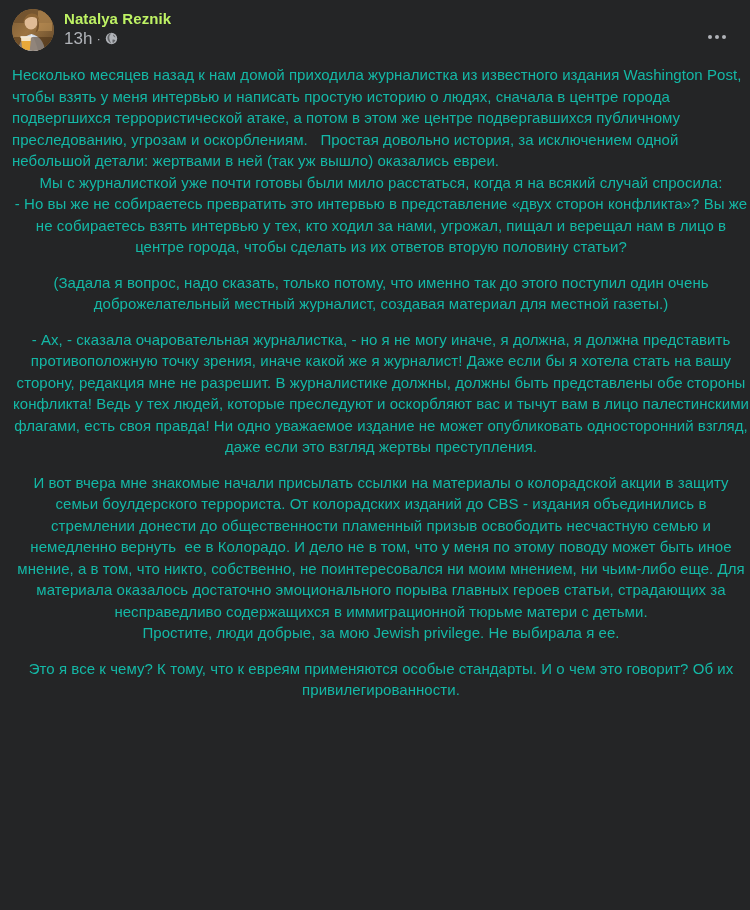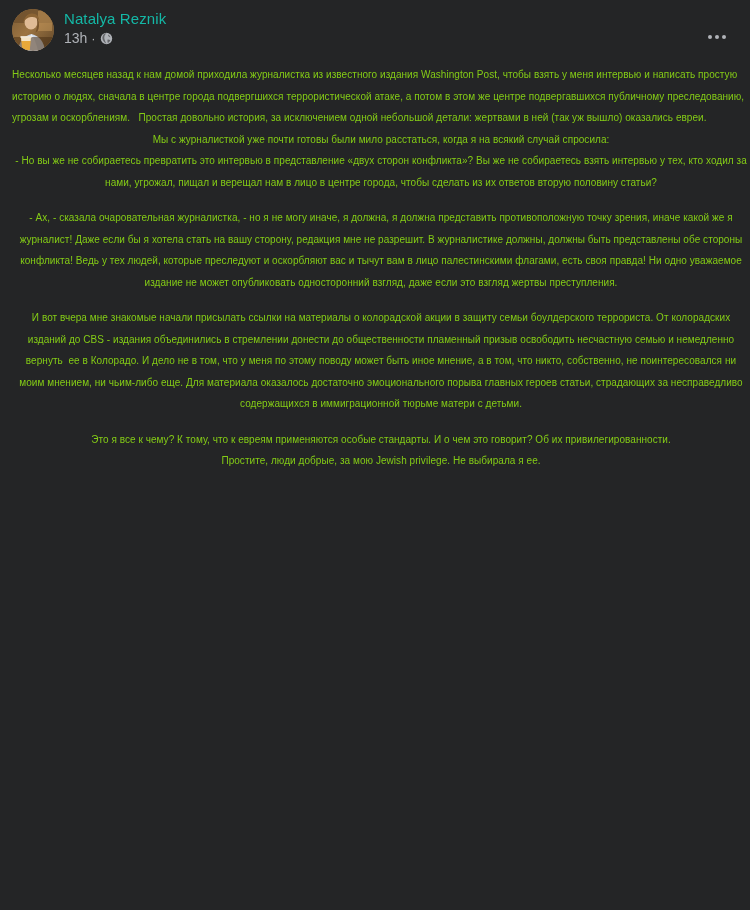--- a/index.html
+++ b/index.html
@@ -46,33 +46,33 @@
 
   .header-text {
     margin-left: 10px;
     display: flex;
     flex-direction: column;
     justify-content: flex-start;
     padding-top: 1px;
   }
   .author-name {
     font-size: 15px;
-    font-weight: normal;
-    color: #14b8a6;
+    font-weight: bold;
+    color: #bef264;
     line-height: 20px;
     letter-spacing: 0.1px;
   }
   .meta-row {
     display: flex;
     align-items: center;
     gap: 4px;
     margin-top: 1px;
   }
   .timestamp {
-    font-size: 14px;
+    font-size: 17px;
     color: #b0b3b8;
     line-height: 17px;
   }
   .meta-dot {
     font-size: 13px;
     color: #b0b3b8;
     line-height: 17px;
   }
   .globe-icon { display: inline-flex; align-items: center; }
   .globe-icon svg { display: block; }
@@ -96,23 +96,23 @@
     width: 4px;
     height: 4px;
     border-radius: 50%;
     background: #b0b3b8;
     display: block;
   }
 
   
   .post-body {
     padding: 4px 0 0 12px;
-    font-size: 10px;
+    font-size: 15px;
     line-height: 21.5px;
-    color: #84cc16;
+    color: #14b8a6;
     letter-spacing: 0.05px;
     word-wrap: break-word;
   }
   .para {
     margin: 0;
     white-space: pre-wrap;
   }
   .para + .para { margin-top: 0; text-align: center; }
   .para.gap-before { margin-top: 14px; }
 </style>
@@ -172,19 +172,20 @@
       <span class="dot"></span>
       <span class="dot"></span>
       <span class="dot"></span>
     </button>
   </div>
 
   <div class="post-body">
     <p class="para">Несколько месяцев назад к нам домой приходила журналистка из известного издания Washington Post, чтобы взять у меня интервью и написать простую историю о людях, сначала в центре города подвергшихся террористической атаке, а потом в этом же центре подвергавшихся публичному преследованию, угрозам и оскорблениям.   Простая довольно история, за исключением одной небольшой детали: жертвами в ней (так уж вышло) оказались евреи.</p>
     <p class="para">Мы с журналисткой уже почти готовы были мило расстаться, когда я на всякий случай спросила:</p>
     <p class="para">- Но вы же не собираетесь превратить это интервью в представление «двух сторон конфликта»? Вы же не собираетесь взять интервью у тех, кто ходил за нами, угрожал, пищал и верещал нам в лицо в центре города, чтобы сделать из их ответов вторую половину статьи?</p>
+    <p class="para gap-before">(Задала я вопрос, надо сказать, только потому, что именно так до этого поступил один очень доброжелательный местный журналист, создавая материал для местной газеты.)</p>
     <p class="para gap-before">- Ах, - сказала очаровательная журналистка, - но я не могу иначе, я должна, я должна представить противоположную точку зрения, иначе какой же я журналист! Даже если бы я хотела стать на вашу сторону, редакция мне не разрешит. В журналистике должны, должны быть представлены обе стороны конфликта! Ведь у тех людей, которые преследуют и оскорбляют вас и тычут вам в лицо палестинскими флагами, есть своя правда! Ни одно уважаемое издание не может опубликовать односторонний взгляд, даже если это взгляд жертвы преступления.</p>
     <p class="para gap-before">И вот вчера мне знакомые начали присылать ссылки на материалы о колорадской акции в защиту семьи боулдерского террориста. От колорадских изданий до CBS - издания объединились в стремлении донести до общественности пламенный призыв освободить несчастную семью и немедленно вернуть  ее в Колорадо. И дело не в том, что у меня по этому поводу может быть иное мнение, а в том, что никто, собственно, не поинтересовался ни моим мнением, ни чьим-либо еще. Для материала оказалось достаточно эмоционального порыва главных героев статьи, страдающих за несправедливо содержащихся в иммиграционной тюрьме матери с детьми.</p>
+    <p class="para">Простите, люди добрые, за мою Jewish privilege. Не выбирала я ее.</p>
     <p class="para gap-before">Это я все к чему? К тому, что к евреям применяются особые стандарты. И о чем это говорит? Об их привилегированности.</p>
-    <p class="para">Простите, люди добрые, за мою Jewish privilege. Не выбирала я ее.</p>
   </div>
 
 </div>
 
 </body></html>

